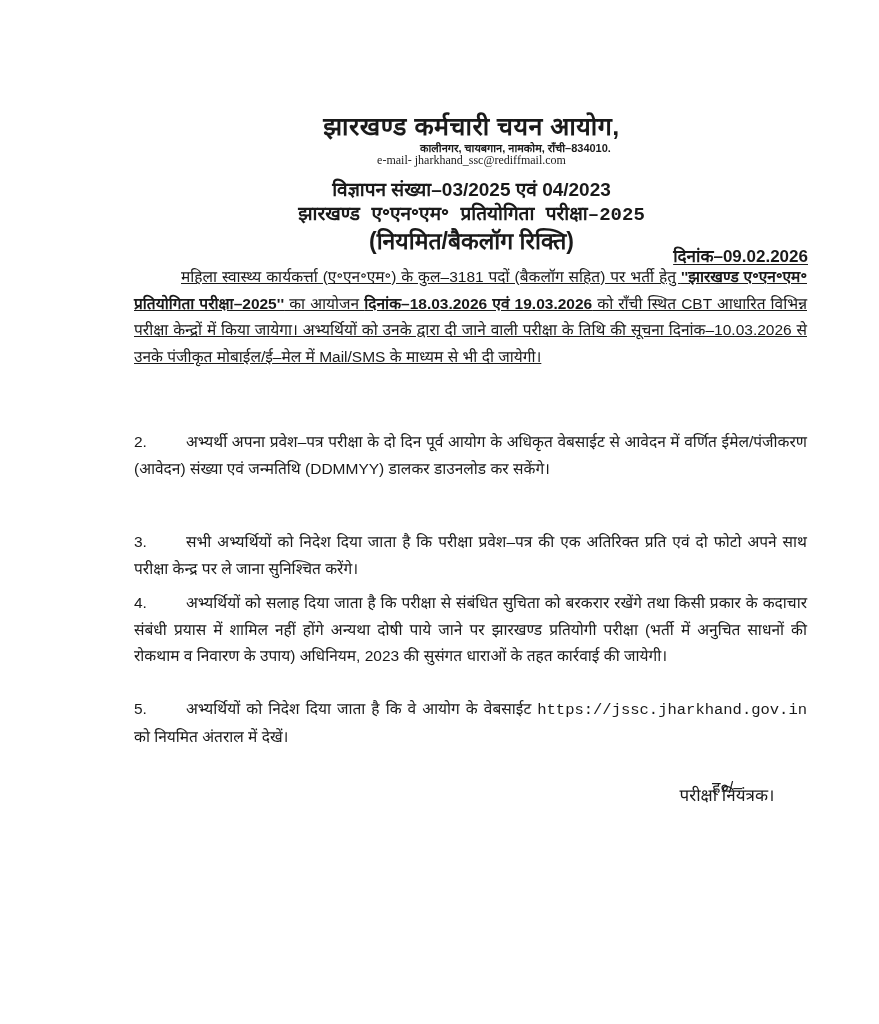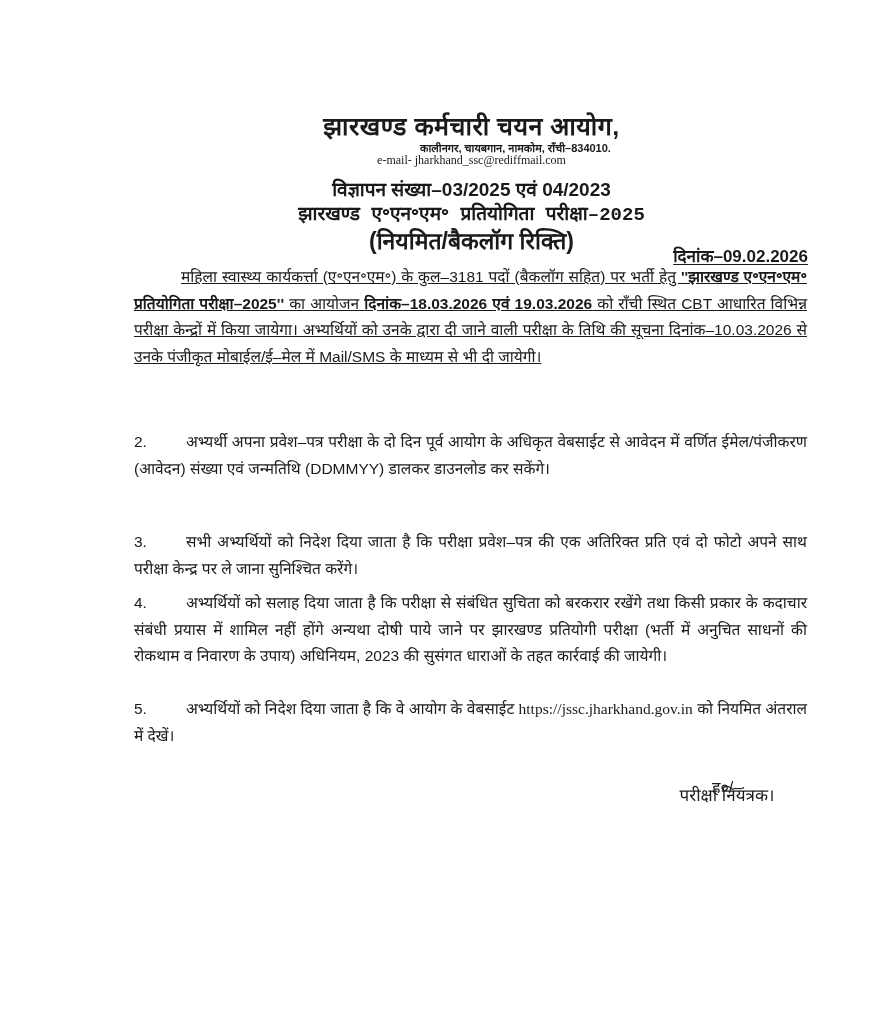--- a/index.html
+++ b/index.html
@@ -24,21 +24,21 @@
     position: absolute; left: 102px; width: 673px;
     font-size: 15.5px; line-height: 26.5px; text-align: justify;
   }
   .p1 { top: 264px; text-indent: 47px; text-decoration: underline; }
   .p2 { top: 429px; }
   .p3 { top: 529px; }
   .p4 { top: 590px; }
   .p5 { top: 696px; }
   .num { display: inline-block; width: 52px; text-indent: 0; }
   b { font-weight: bold; }
-  .serif { font-family: Liberation Serif, serif; }
+  .serif { font-family: Liberation Mono, monospace; }
   .sign {
     position: absolute; left: 610px; width: 170px; text-align: center;
   }
   .sign-mark { top: 776px; font-size: 16px; }
   .sign-title { top: 783px; font-size: 17px; font-weight: normal; }
 </style>
 </head>
 <body>
 
 <div class="page">

